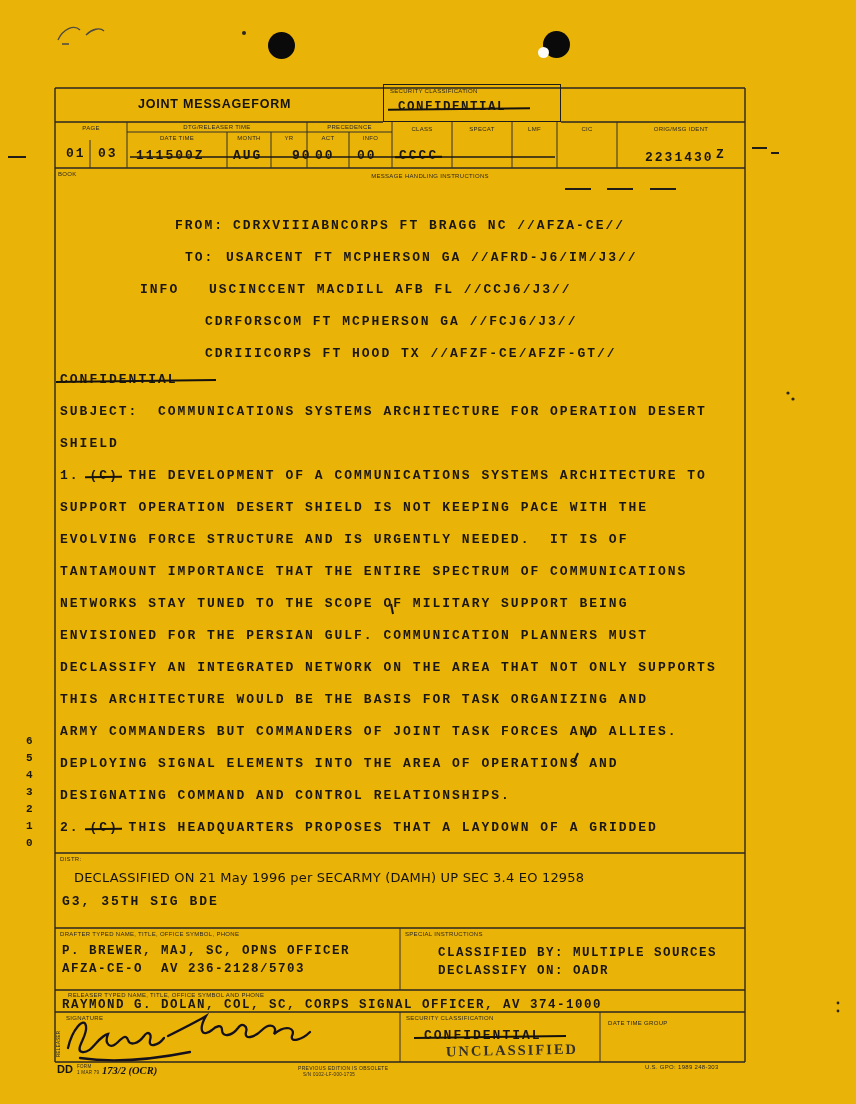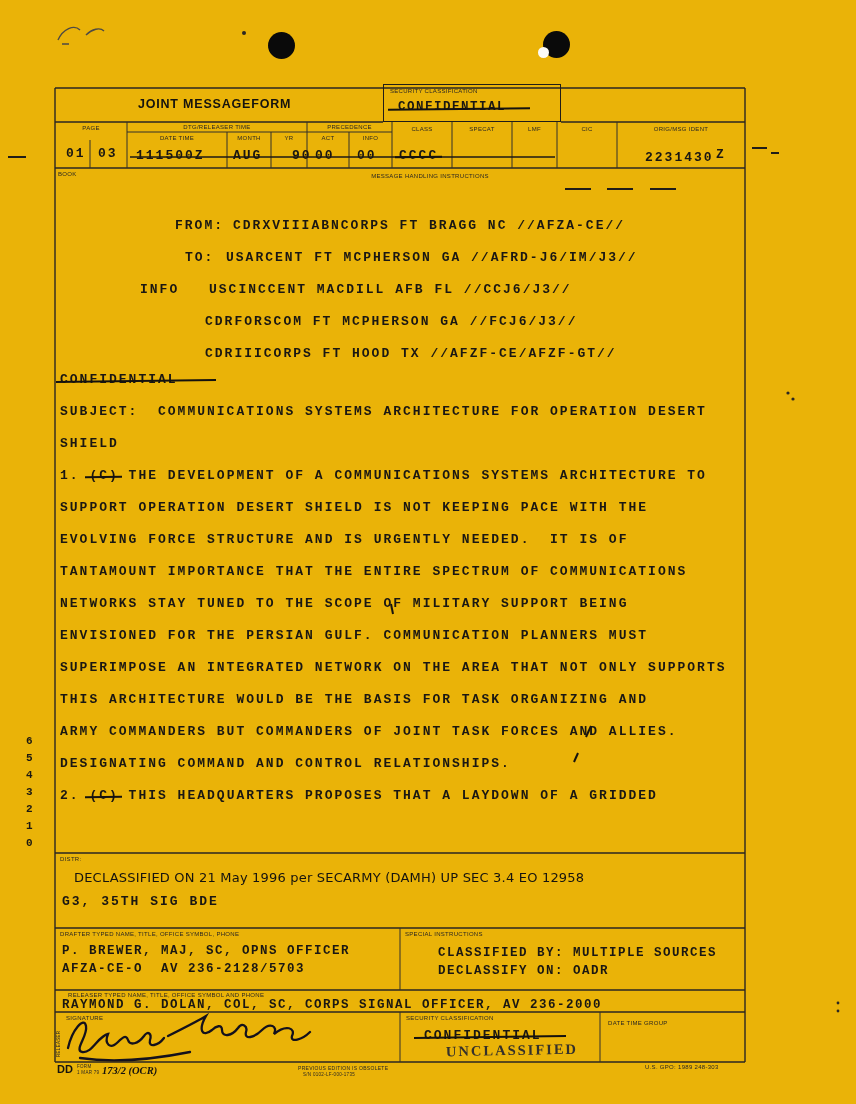--- a/index.html
+++ b/index.html
@@ -134,23 +134,24 @@
   <div class="bodyblock">
     <div class="bl"><span class="strike strike-r">CONFIDENTIAL</span></div>
     <div class="bl">SUBJECT:  COMMUNICATIONS SYSTEMS ARCHITECTURE FOR OPERATION DESERT</div>
     <div class="bl">SHIELD</div>
     <div class="bl"><span>1. </span><span class="strike">(C)</span><span> THE DEVELOPMENT OF A COMMUNICATIONS SYSTEMS ARCHITECTURE TO</span></div>
     <div class="bl">SUPPORT OPERATION DESERT SHIELD IS NOT KEEPING PACE WITH THE</div>
     <div class="bl">EVOLVING FORCE STRUCTURE AND IS URGENTLY NEEDED.  IT IS OF</div>
     <div class="bl">TANTAMOUNT IMPORTANCE THAT THE ENTIRE SPECTRUM OF COMMUNICATIONS</div>
     <div class="bl">NETWORKS STAY TUNED TO THE SCOPE OF MILITARY SUPPORT BEING</div>
     <div class="bl">ENVISIONED FOR THE PERSIAN GULF. COMMUNICATION PLANNERS MUST</div>
-    <div class="bl">SUPERIMPOSE AN INTEGRATED NETWORK ON THE AREA THAT NOT ONLY SUPPORTS</div>
+    <div class="bl">DECLASSIFY AN INTEGRATED NETWORK ON THE AREA THAT NOT ONLY SUPPORTS</div>
     <div class="bl">THIS ARCHITECTURE WOULD BE THE BASIS FOR TASK ORGANIZING AND</div>
     <div class="bl">ARMY COMMANDERS BUT COMMANDERS OF JOINT TASK FORCES AND ALLIES.</div>
+    <div class="bl">DEPLOYING SIGNAL ELEMENTS INTO THE AREA OF OPERATIONS AND</div>
     <div class="bl">DESIGNATING COMMAND AND CONTROL RELATIONSHIPS.</div>
     <div class="bl"><span>2. </span><span class="strike">(C)</span><span> THIS HEADQUARTERS PROPOSES THAT A LAYDOWN OF A GRIDDED</span></div>
   </div>
 
   <div class="mdig" style="top:735px;">6</div>
   <div class="mdig" style="top:752px;">5</div>
   <div class="mdig" style="top:769px;">4</div>
   <div class="mdig" style="top:786px;">3</div>
   <div class="mdig" style="top:803px;">2</div>
   <div class="mdig" style="top:820px;">1</div>
@@ -162,21 +163,21 @@
 
   <div class="tiny" style="left:60px;top:931px;">DRAFTER TYPED NAME, TITLE, OFFICE SYMBOL, PHONE</div>
   <div class="line sm" style="left:62px;top:944px;">P. BREWER, MAJ, SC, OPNS OFFICER</div>
   <div class="line sm" style="left:62px;top:962px;">AFZA-CE-O  AV 236-2128/5703</div>
 
   <div class="tiny" style="left:405px;top:931px;">SPECIAL INSTRUCTIONS</div>
   <div class="line sm" style="left:438px;top:946px;">CLASSIFIED BY: MULTIPLE SOURCES</div>
   <div class="line sm" style="left:438px;top:964px;">DECLASSIFY ON: OADR</div>
 
   <div class="tiny" style="left:68px;top:992px;">RELEASER TYPED NAME, TITLE, OFFICE SYMBOL AND PHONE</div>
-  <div class="line sm" style="left:62px;top:998px;">RAYMOND G. DOLAN, COL, SC, CORPS SIGNAL OFFICER, AV 236-2000</div>
+  <div class="line sm" style="left:62px;top:998px;">RAYMOND G. DOLAN, COL, SC, CORPS SIGNAL OFFICER, AV 374-1000</div>
   <div class="tiny micro vertical" style="left:56px;top:1057px;">RELEASER</div>
 
   <div class="tiny" style="left:66px;top:1015px;">SIGNATURE</div>
 
   <div class="tiny" style="left:406px;top:1015px;">SECURITY CLASSIFICATION</div>
   <div class="line" style="left:424px;top:1028px;"><span class="strike strike-wide">CONFIDENTIAL</span></div>
   <div class="serif-stamp" style="left:446px;top:1042px;">UNCLASSIFIED</div>
 
   <div class="tiny" style="left:608px;top:1020px;">DATE TIME GROUP</div>
 

